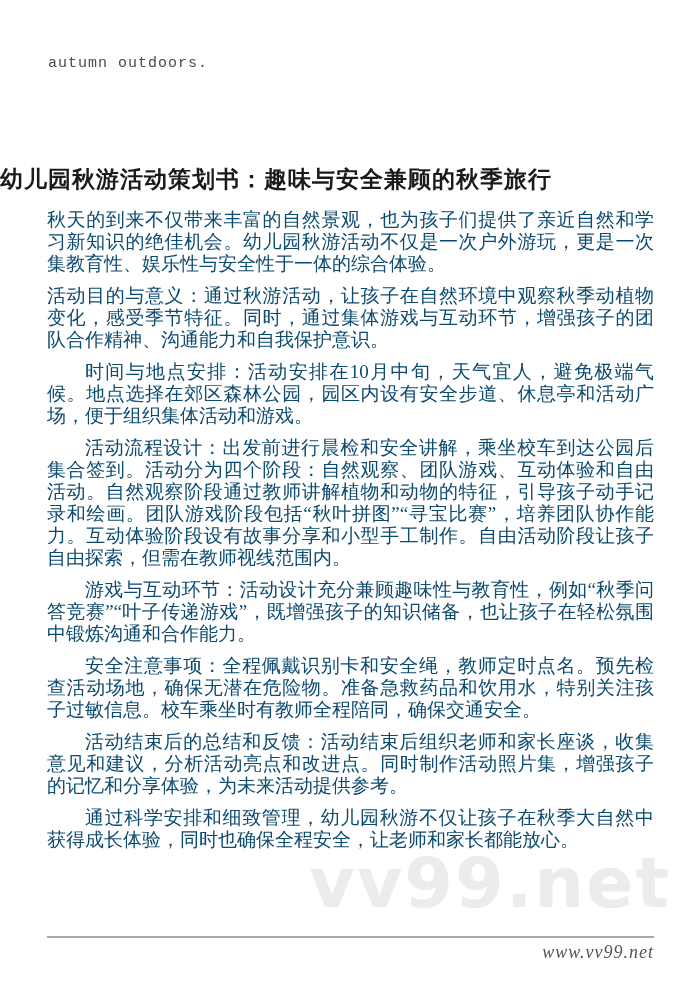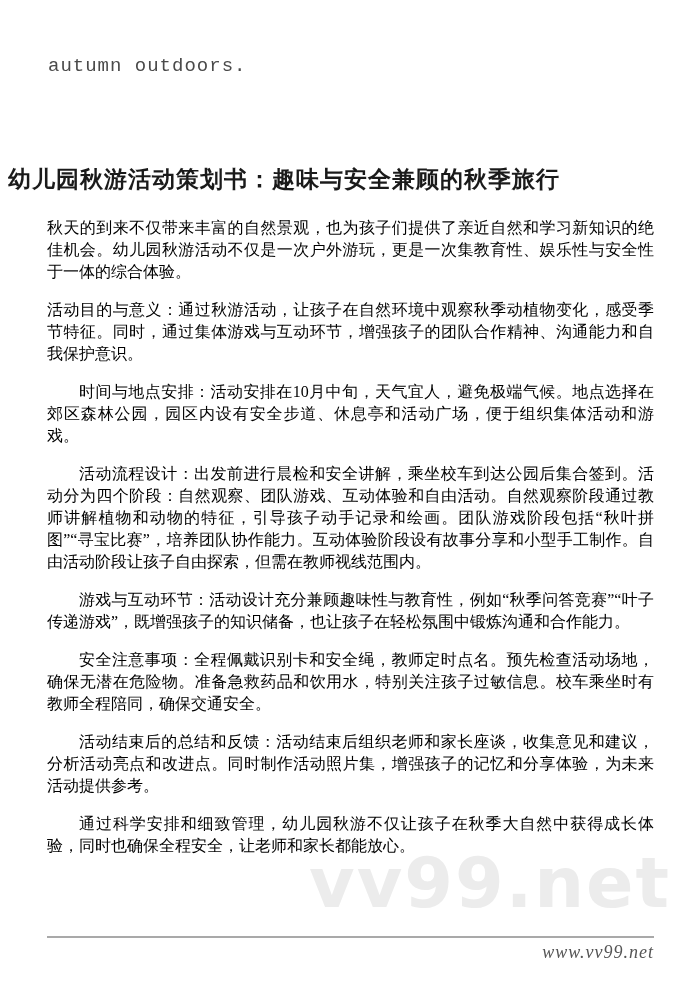--- a/index.html
+++ b/index.html
@@ -13,48 +13,48 @@
     height: 989px;
     background: #ffffff;
     overflow: hidden;
     font-family: "Liberation Serif", "DejaVu Serif", serif;
   }
   .top-note {
     position: absolute;
     top: 55px;
     left: 48px;
     font-family: "Liberation Mono", "DejaVu Sans Mono", monospace;
-    font-size: 19px;
+    font-size: 15px;
     color: #4a4a4a;
     letter-spacing: 1px;
   }
   .doc-title {
     position: absolute;
     top: 149px;
     left: 0;
     width: 560px;
-    text-align: right;
+    text-align: left;
     font-family: "Liberation Sans", "DejaVu Sans", sans-serif;
     font-size: 23px;
     font-weight: bold;
     color: #1a1a1a;
     letter-spacing: 1px;
   }
   .content {
     position: absolute;
     top: 201px;
     left: 47px;
     width: 607px;
     z-index: 2;
   }
   .content p {
-    margin: 16px 0 10px 0;
-    font-size: 16px;
+    margin: 8px 0 10px 0;
+    font-size: 19px;
     line-height: 22px;
-    color: #000000;
+    color: #0c4a6e;
     text-align: justify;
     text-justify: inter-ideograph;
   }
   .content p.indent {
     text-indent: 2em;
   }
   .watermark {
     position: absolute;
     top: 842px;
     left: 262px;

